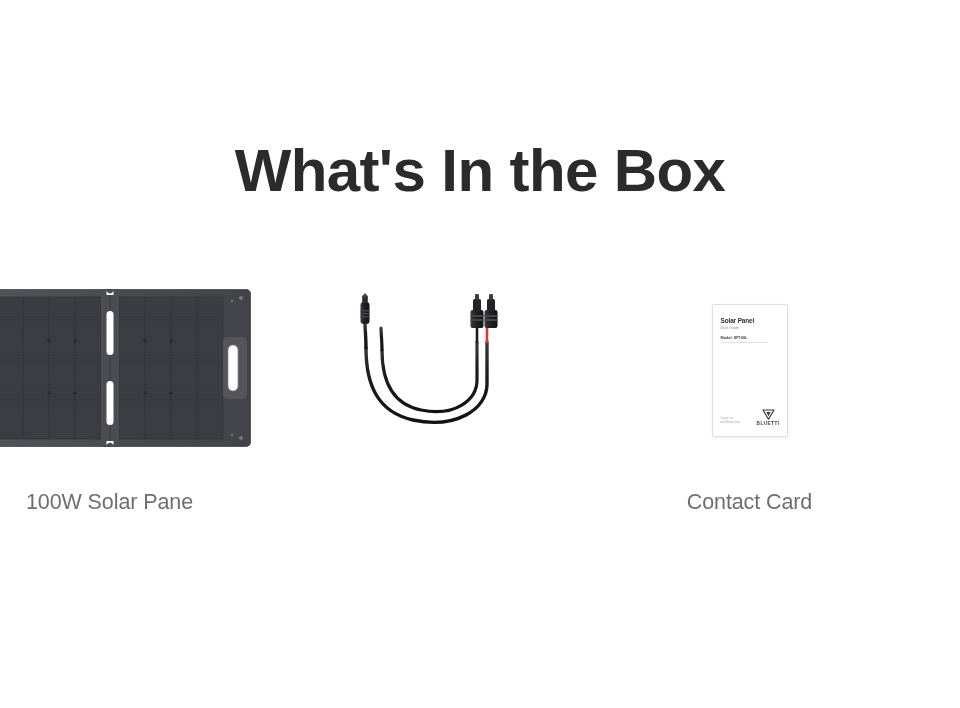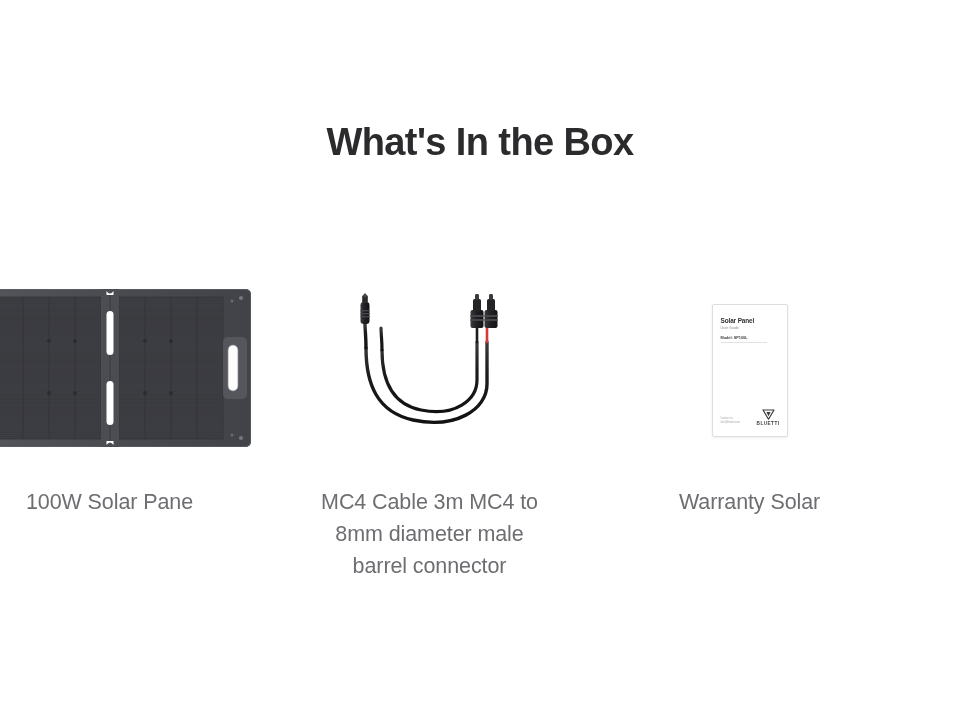--- a/index.html
+++ b/index.html
@@ -22,21 +22,21 @@
     background: #ffffff;
   }
 
   
   .page-title {
     position: absolute;
     top: 96px;
     left: 0;
     width: 960px;
     text-align: center;
-    font-size: 38px;
+    font-size: 60px;
     font-weight: 700;
     letter-spacing: -0.6px;
     color: #2b2b2d;
     font-family: "Liberation Sans", sans-serif;
   }
 
   
   .items-row {
     position: absolute;
     top: 280px;
@@ -295,25 +295,20 @@
                 <rect x="149.5" y="22" width="13" height="18" rx="2" fill="url(#plugGrad)"></rect>
                 <rect x="149.5" y="27" width="13" height="2" fill="#454549"></rect>
                 <rect x="149.5" y="31" width="13" height="2" fill="#454549"></rect>
                 <rect x="152" y="11" width="8" height="12" rx="1.6" fill="#242427"></rect>
                 <rect x="154" y="6" width="4" height="6" rx="1.4" fill="#3a3a3e"></rect>
               </g>
             </g>
           </svg>
         </div>
       </div>
-      <div class="item-caption">
-        <span class="cap-line">MC4 Cable 3m MC4 to</span>
-        <span class="cap-line">8mm diameter male</span>
-        <span class="cap-line">barrel connector</span>
-      </div>
     </div>
 
     <div class="item-col">
       <div class="item-figure">
         <div class="manual-wrap">
           <div class="manual-card">
             <div class="manual-title">Solar Panel</div>
             <div class="manual-sub">User Guide</div>
             <div class="manual-model">Model: SP100L</div>
             <div class="manual-model-rule"></div>
@@ -323,18 +318,18 @@
               <svg width="13" height="11" viewBox="0 0 13 11">
                 <path d="M1 1 L12 1 L6.5 10.2 Z" fill="none" stroke="#3a3a3c" stroke-width="1.2" stroke-linejoin="round"></path>
                 <path d="M4.4 3.1 L8.6 3.1 L6.5 7.2 Z" fill="#3a3a3c"></path>
               </svg>
               <div class="manual-brand-name">BLUETTI</div>
             </div>
           </div>
         </div>
       </div>
       <div class="item-caption">
-        <span class="cap-line">Warranty Solar</span>
+        <span class="cap-line">Contact Card</span>
       </div>
     </div>
 
   </div>
 </div>
 
 </body></html>

